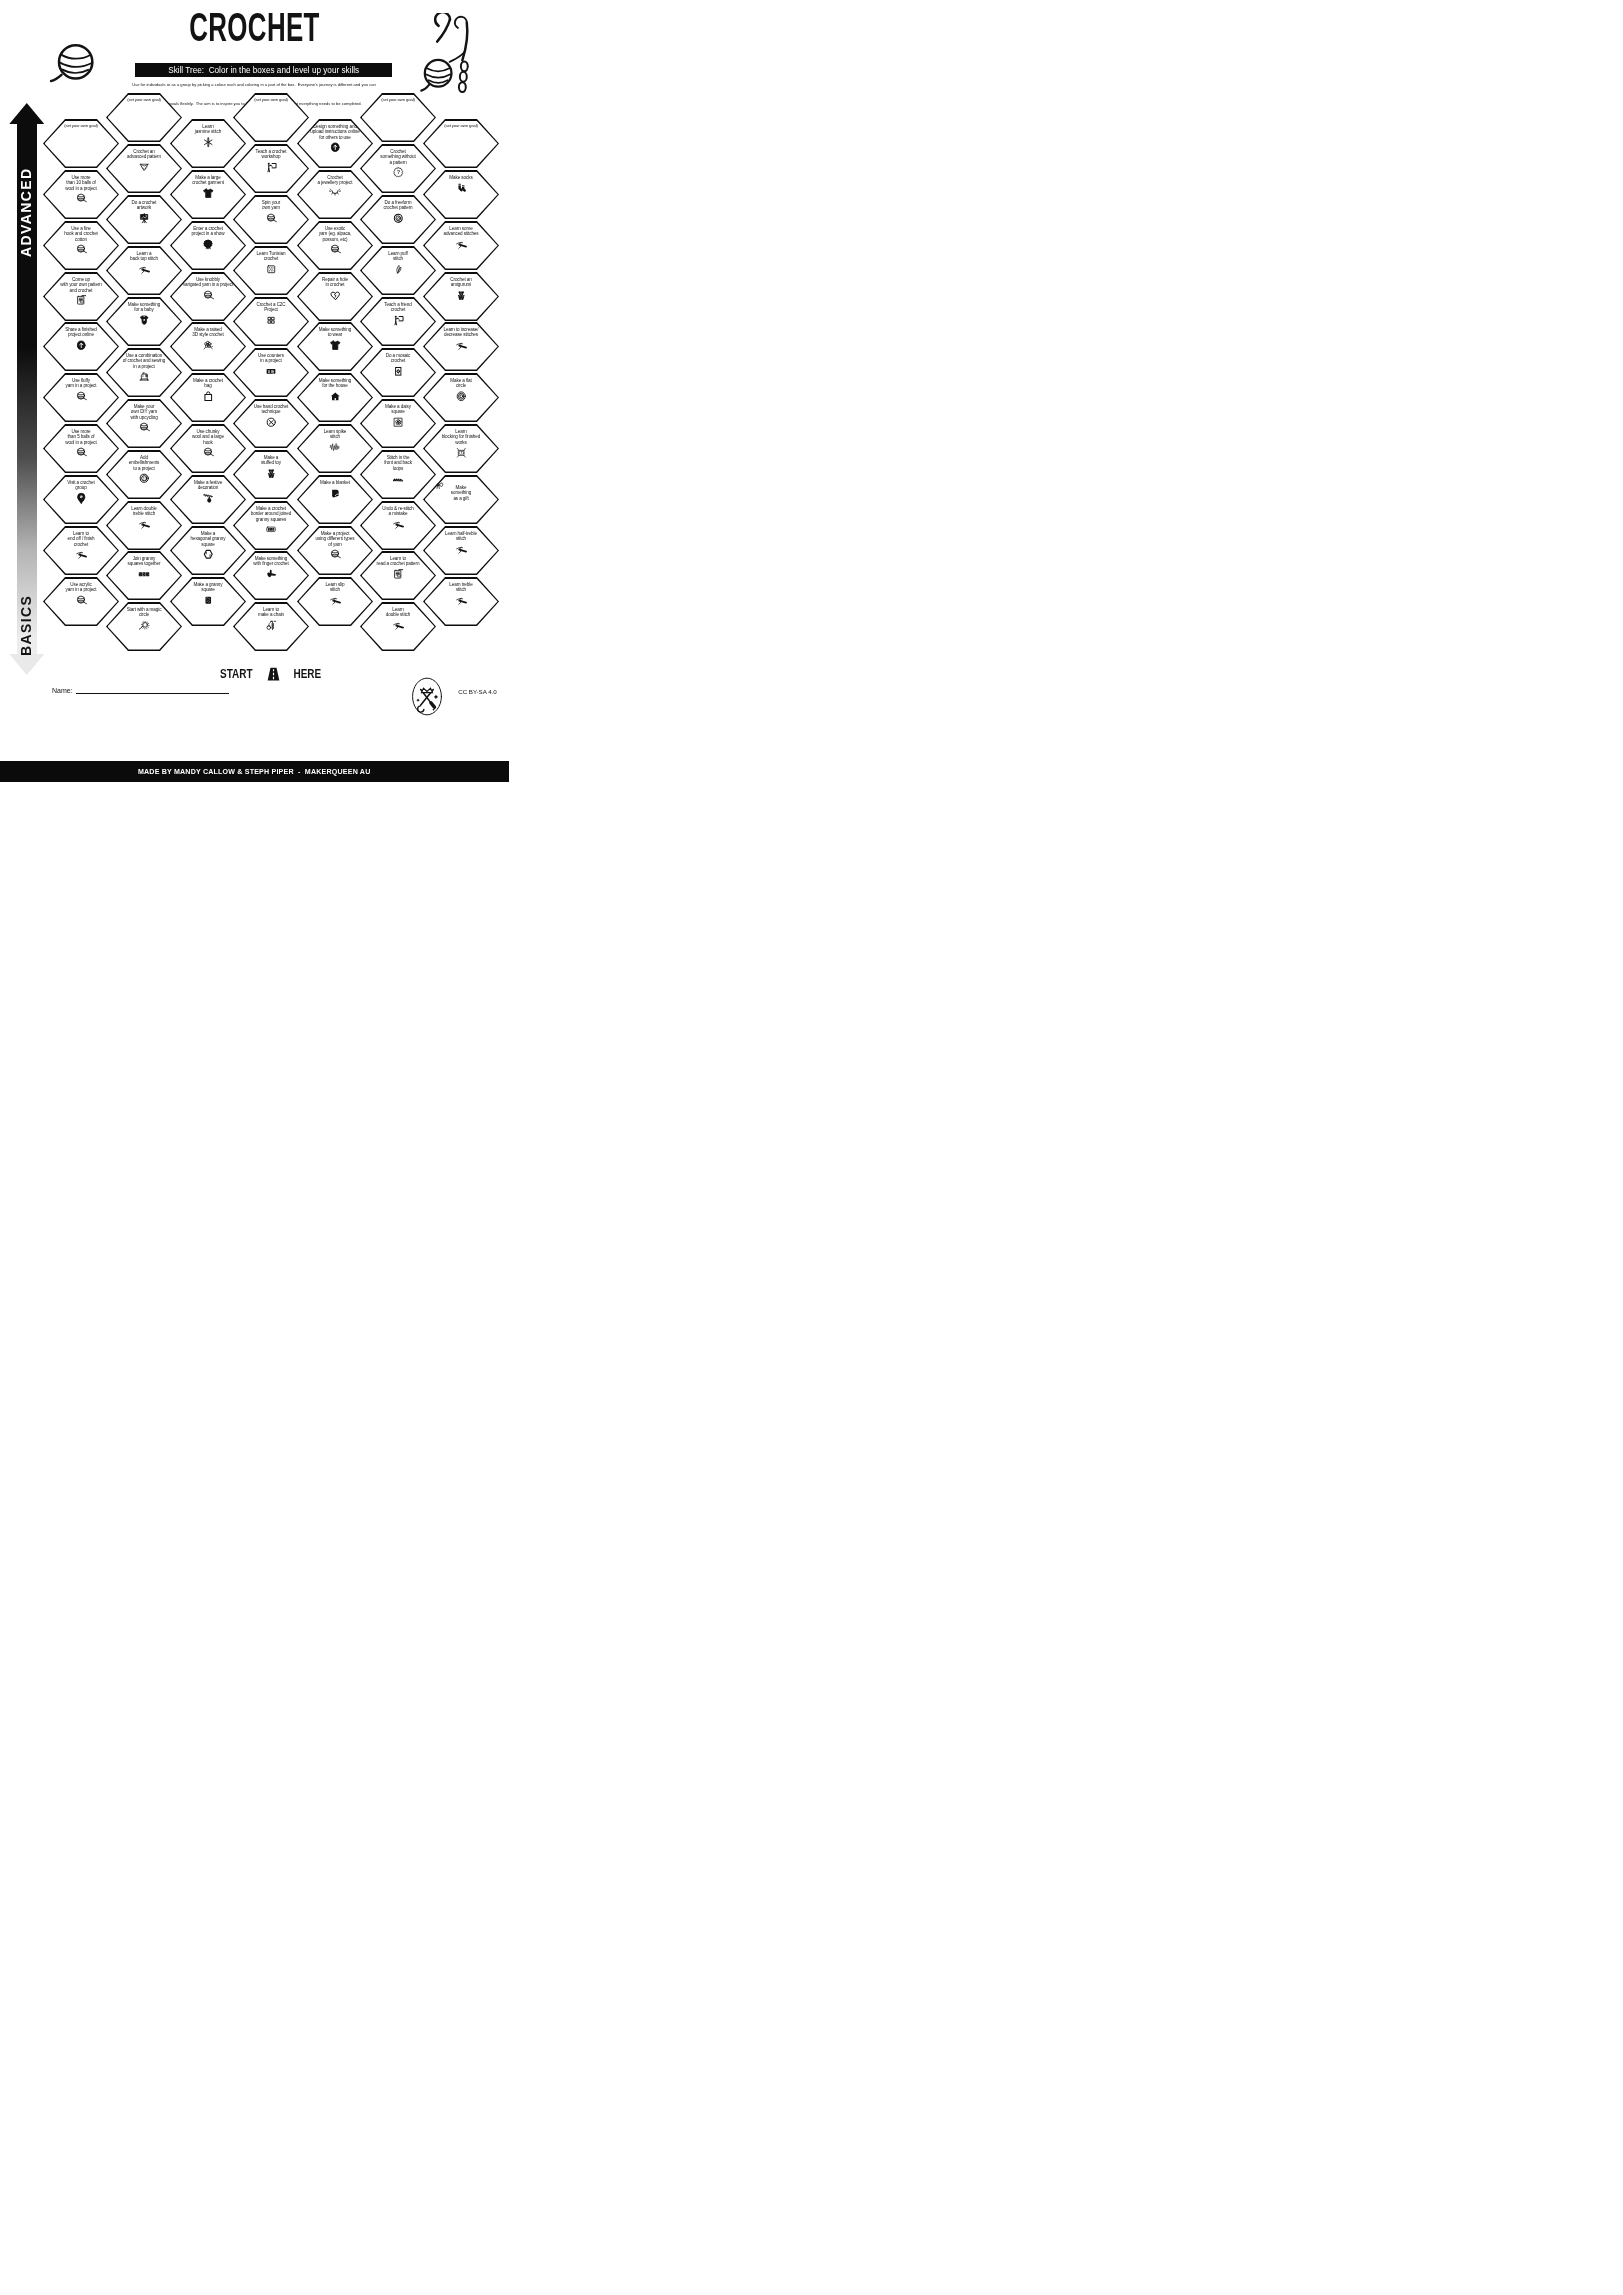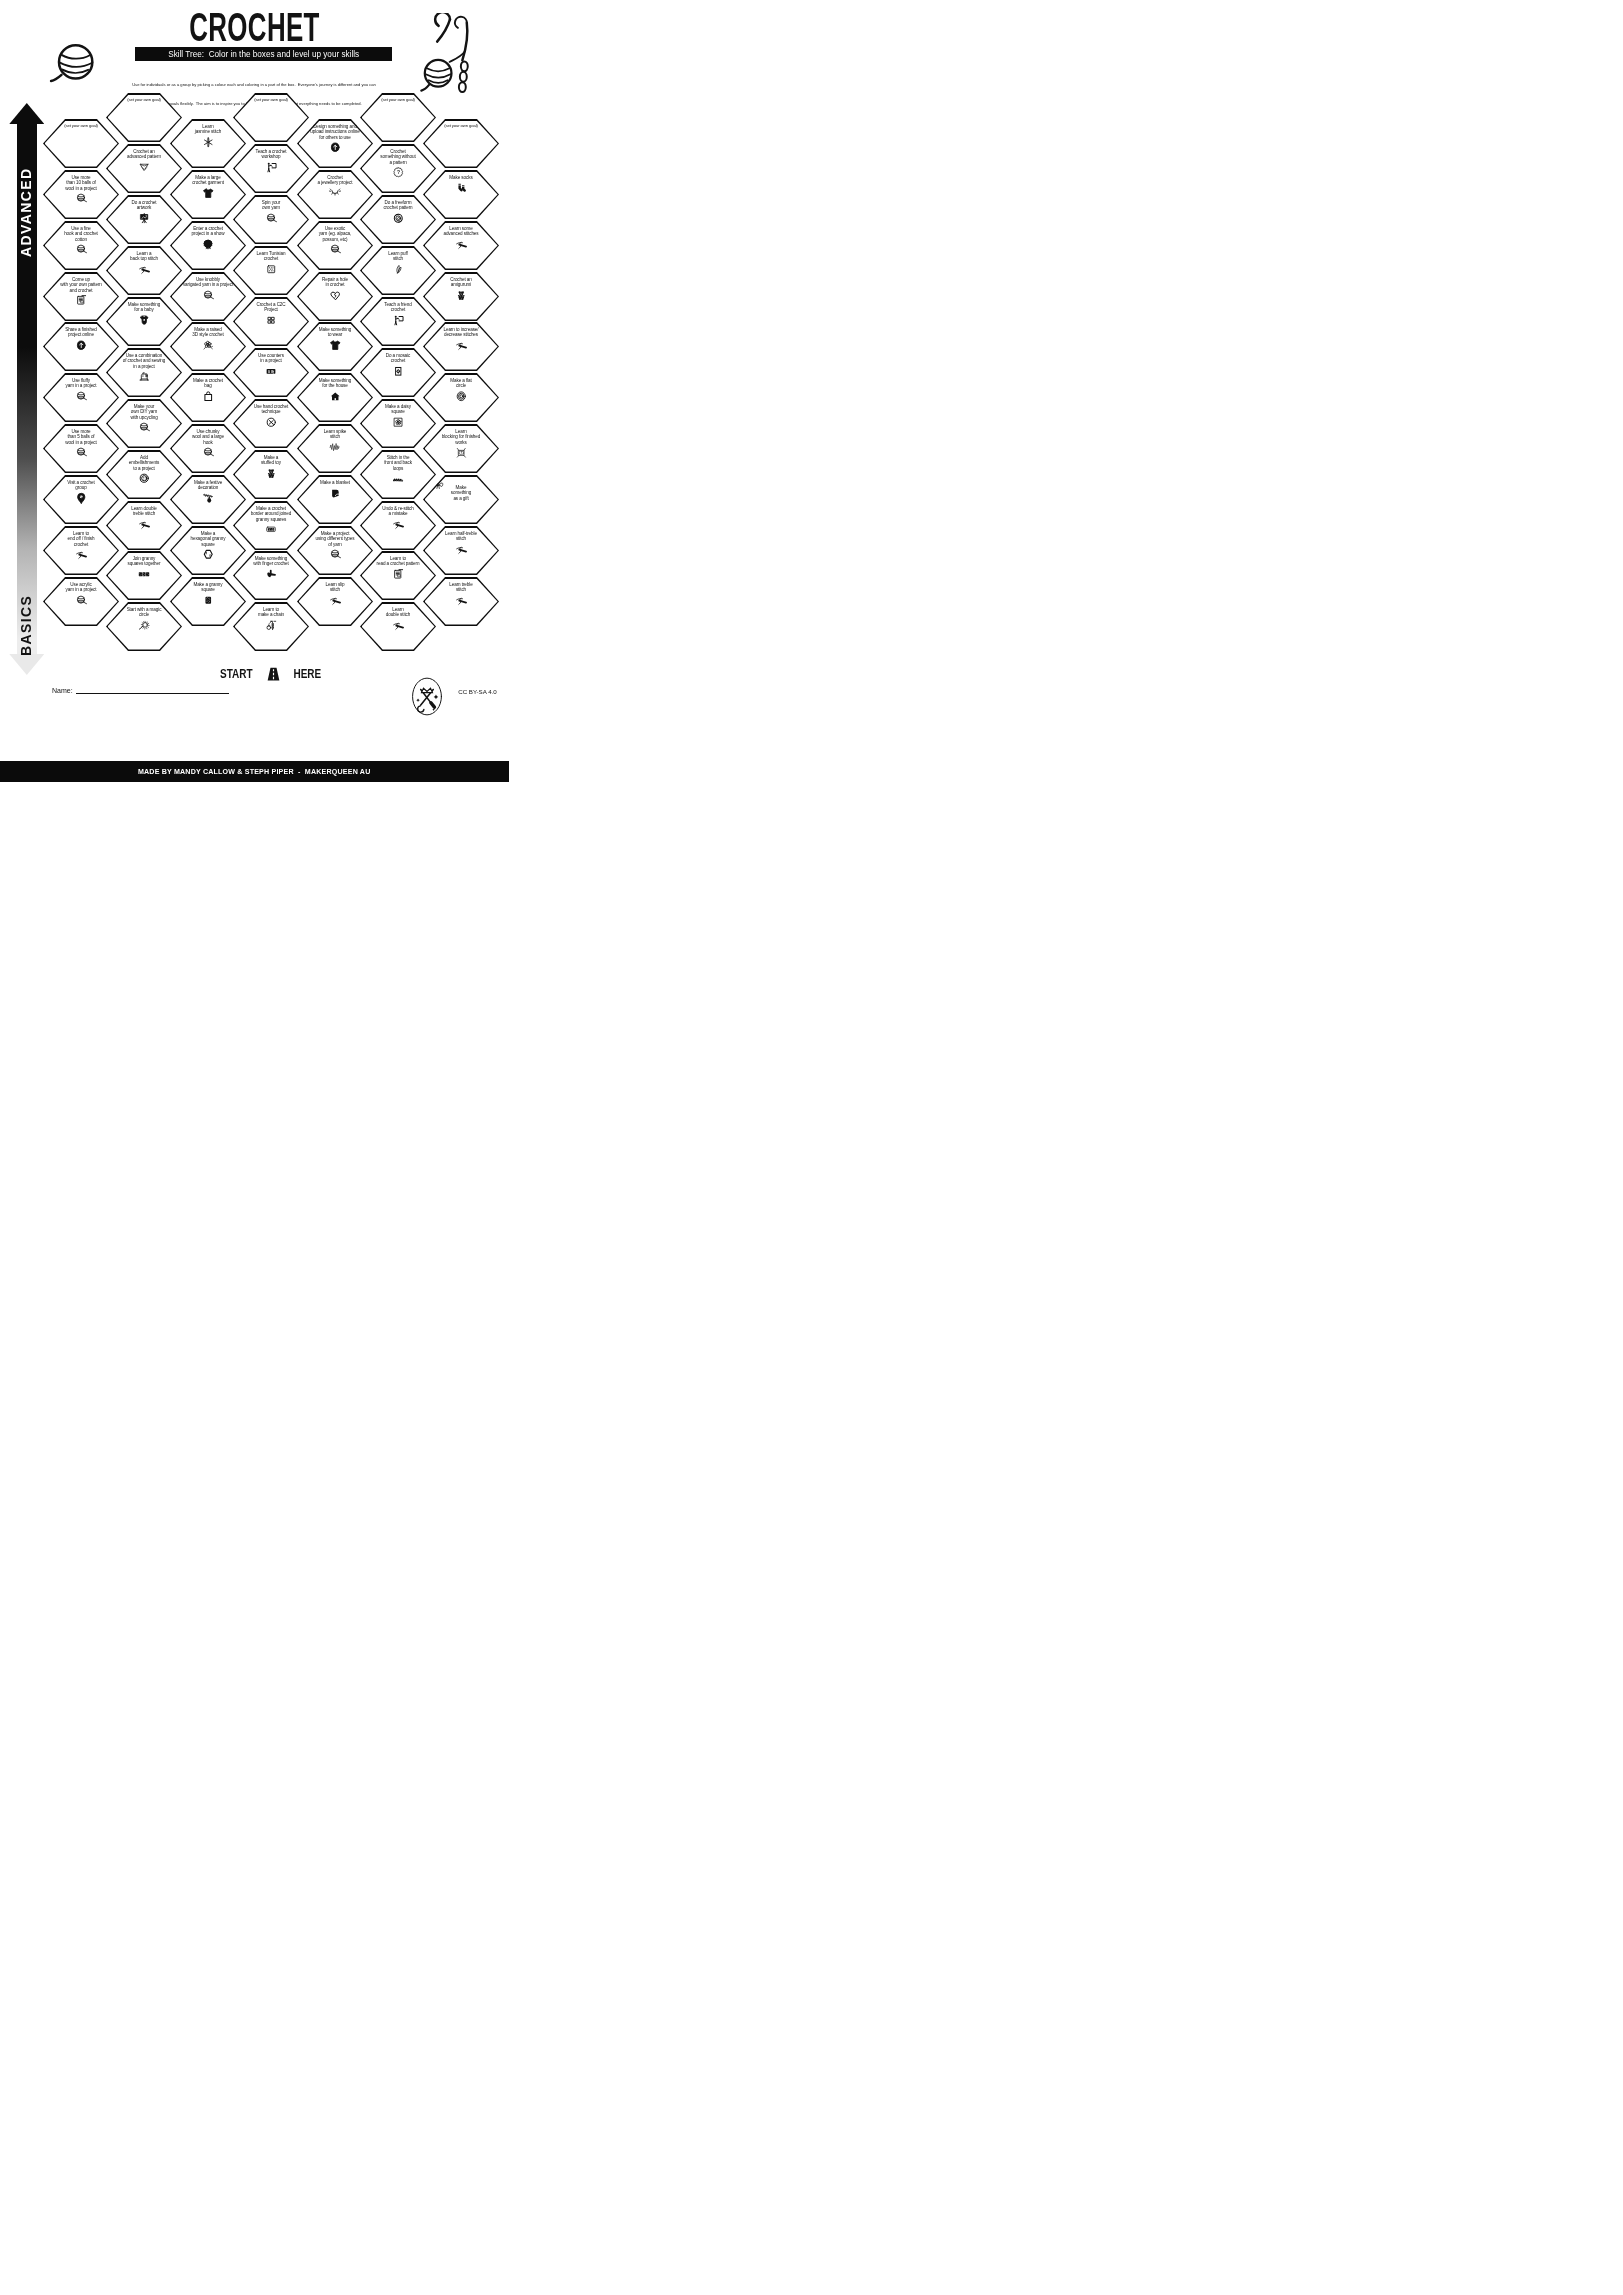--- a/index.html
+++ b/index.html
@@ -2,21 +2,21 @@
 <html style="font-size:7.4px"><head>
 <meta charset="utf-8">
 <style>
   html,body{margin:0;padding:0;background:#fff;}
   #poster{position:relative;width:509px;height:782px;background:#fff;overflow:hidden;
           font-family:"Liberation Sans","DejaVu Sans",sans-serif;color:#131313;}
   
   .title{position:absolute;top:5.6px;left:0;width:509px;text-align:center;
          font-size:37px;font-weight:bold;letter-spacing:0.5px;line-height:1;
          transform:scaleX(.70) scaleY(1.12);transform-origin:50% 0;}
-  .subtitle-bar{position:absolute;top:47px;left:135px;width:257px;height:14.3px;background:#0c0c0c;
+  .subtitle-bar{position:absolute;top:63px;left:135px;width:257px;height:14.3px;background:#0c0c0c;
                 display:flex;align-items:center;justify-content:center;}
   .subtitle-bar span{color:#fff;font-size:8.8px;white-space:pre;transform:scaleX(.93);}
   .descr{position:absolute;top:70px;left:106px;width:296px;text-align:center;
          font-size:4.1px;line-height:1.5;white-space:pre;}
   .logo{position:absolute;}
   
   .arrow-head-top{position:absolute;left:9.3px;top:103px;width:35px;height:21px;background:#0c0c0c;
                   clip-path:polygon(50% 0,100% 100%,0 100%);}
   .arrow-body{position:absolute;left:16.7px;top:124px;width:20.4px;height:531px;
               background:linear-gradient(180deg,#0c0c0c 0%,#0c0c0c 42%,#4e4e4e 63%,#b3b3b3 80%,#ededed 97%);}

